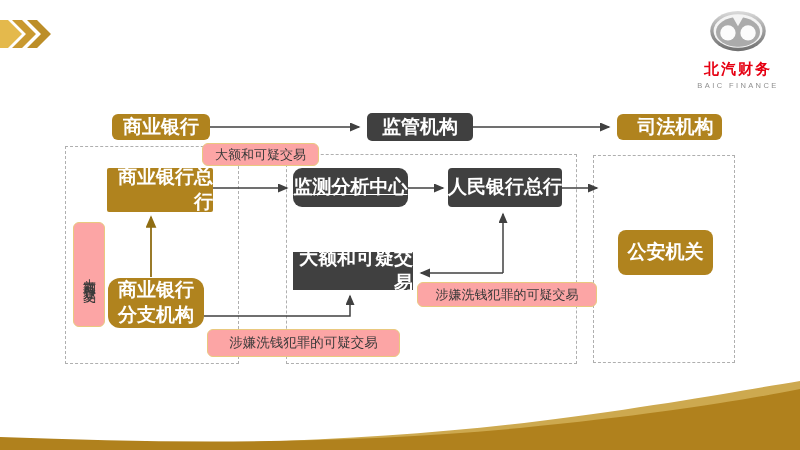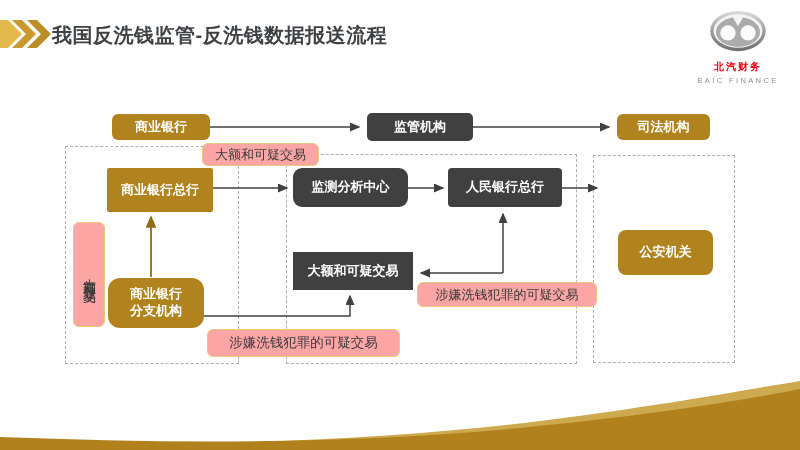--- a/index.html
+++ b/index.html
@@ -7,40 +7,40 @@
     position:relative;width:800px;height:450px;background:#ffffff;overflow:hidden;
     font-family:"Liberation Sans","DejaVu Sans",sans-serif;
   }
   
   .chevrons{position:absolute;left:0;top:20px;}
   .page-title{
     position:absolute;left:52px;top:22px;font-size:20px;font-weight:bold;
     color:#3F4245;letter-spacing:0.5px;
   }
   .logo-wrap{position:absolute;left:690px;top:8px;width:96px;text-align:center;}
-  .logo-cn{font-size:10px;font-weight:bold;color:#E60012;letter-spacing:2px;margin-top:2px;}
+  .logo-cn{font-size:15px;font-weight:bold;color:#E60012;letter-spacing:2px;margin-top:2px;}
   .logo-en{font-size:7.5px;font-weight:normal;color:#8F8F8F;letter-spacing:2.4px;margin-top:2px;}
   
   .dashed{position:absolute;border:1px dashed #AFAFAF;z-index:0;}
   .rect-a{left:65px;top:146px;width:172px;height:216px;}
   .rect-b{left:286px;top:154px;width:289px;height:208px;}
   .rect-c{left:593px;top:155px;width:140px;height:206px;}
   
   .node{
-    position:absolute;color:#ffffff;font-weight:bold;font-size:13px;
+    position:absolute;color:#ffffff;font-weight:bold;font-size:19px;
     display:flex;align-items:center;justify-content:center;text-align:right;
     z-index:3;line-height:1.3;
   }
   .gold{background:#B0831E;}
   .dark{background:#404040;}
   .n-bank{left:112px;top:114px;width:98px;height:26px;border-radius:6px;}
   .n-regulator{left:367px;top:113px;width:106px;height:28px;border-radius:5px;}
-  .n-judicial{left:617px;top:114px;width:93px;height:26px;border-radius:6px;}
+  .n-judicial{left:617px;top:114px;width:93px;height:26px;border-radius:6px;padding-left:12px;}
   .n-bank-hq{left:107px;top:168px;width:106px;height:44px;border-radius:2px;}
-  .n-monitor{left:293px;top:168px;width:115px;height:39px;border-radius:9px;}
+  .n-monitor{left:293px;top:168px;width:115px;height:39px;border-radius:9px;text-decoration:underline;}
   .n-pboc-hq{left:448px;top:168px;width:114px;height:39px;border-radius:4px;}
   .n-pboc-branch{left:293px;top:252px;width:120px;height:38px;border-radius:0;}
   .n-bank-branch{left:108px;top:278px;width:96px;height:50px;border-radius:12px;flex-direction:column;}
   .n-police{left:618px;top:230px;width:95px;height:45px;border-radius:8px;}
   
   .tag{
     position:absolute;background:#fca5a5;border:1px solid #E9C97F;border-radius:6px;
     color:#3A3A3A;font-size:13px;display:flex;align-items:center;justify-content:center;
     z-index:2;
   }
@@ -56,21 +56,20 @@
 </head>
 <body>
 
 <div class="slide">
 
   <svg class="chevrons" width="54" height="28">
     <polygon points="0,0 8,0 22,14 8,28 0,28" fill="#E4B94C"></polygon>
     <polygon points="12,0 22,0 36,14 22,28 12,28 26,14" fill="#C9992F"></polygon>
     <polygon points="27,0 37,0 51,14 37,28 27,28 41,14" fill="#BC8E28"></polygon>
   </svg>
-  <div class="page-title">我国反洗钱监管-反洗钱数据报送流程</div>
 
   <div class="logo-wrap">
     <svg width="64" height="46" viewBox="0 0 64 48">
       <defs>
         <linearGradient id="silv" x1="0" y1="0" x2="0" y2="1">
           <stop offset="0" stop-color="#DCDCDC"></stop>
           <stop offset="0.5" stop-color="#9E9E9E"></stop>
           <stop offset="1" stop-color="#707070"></stop>
         </linearGradient>
       </defs>

